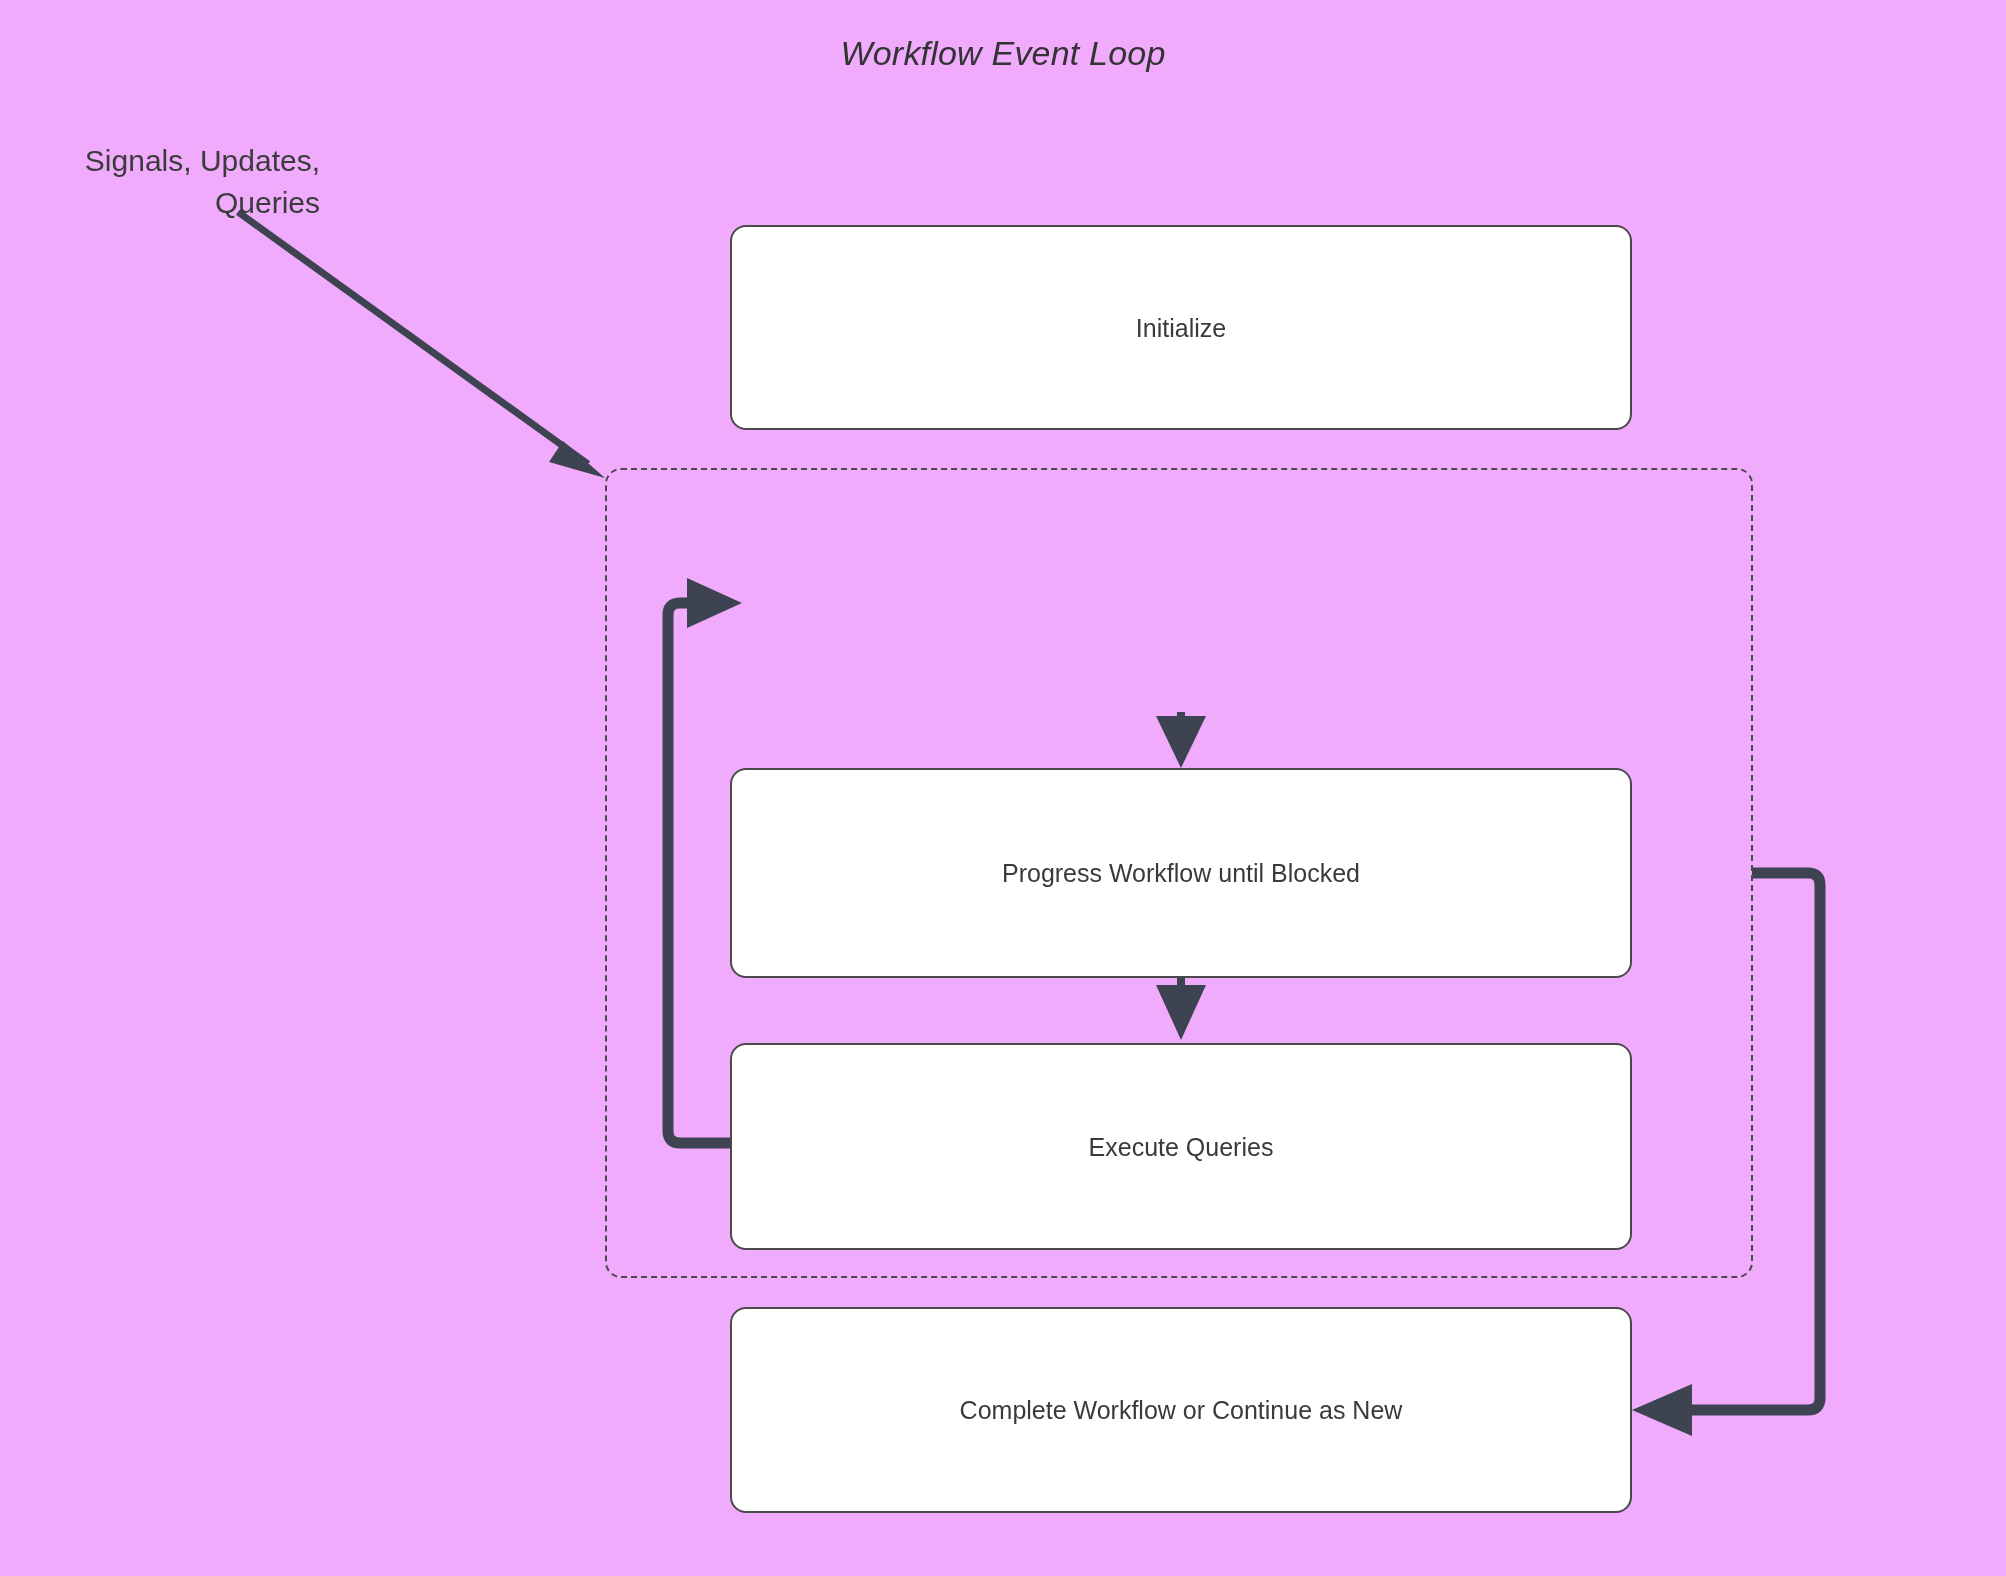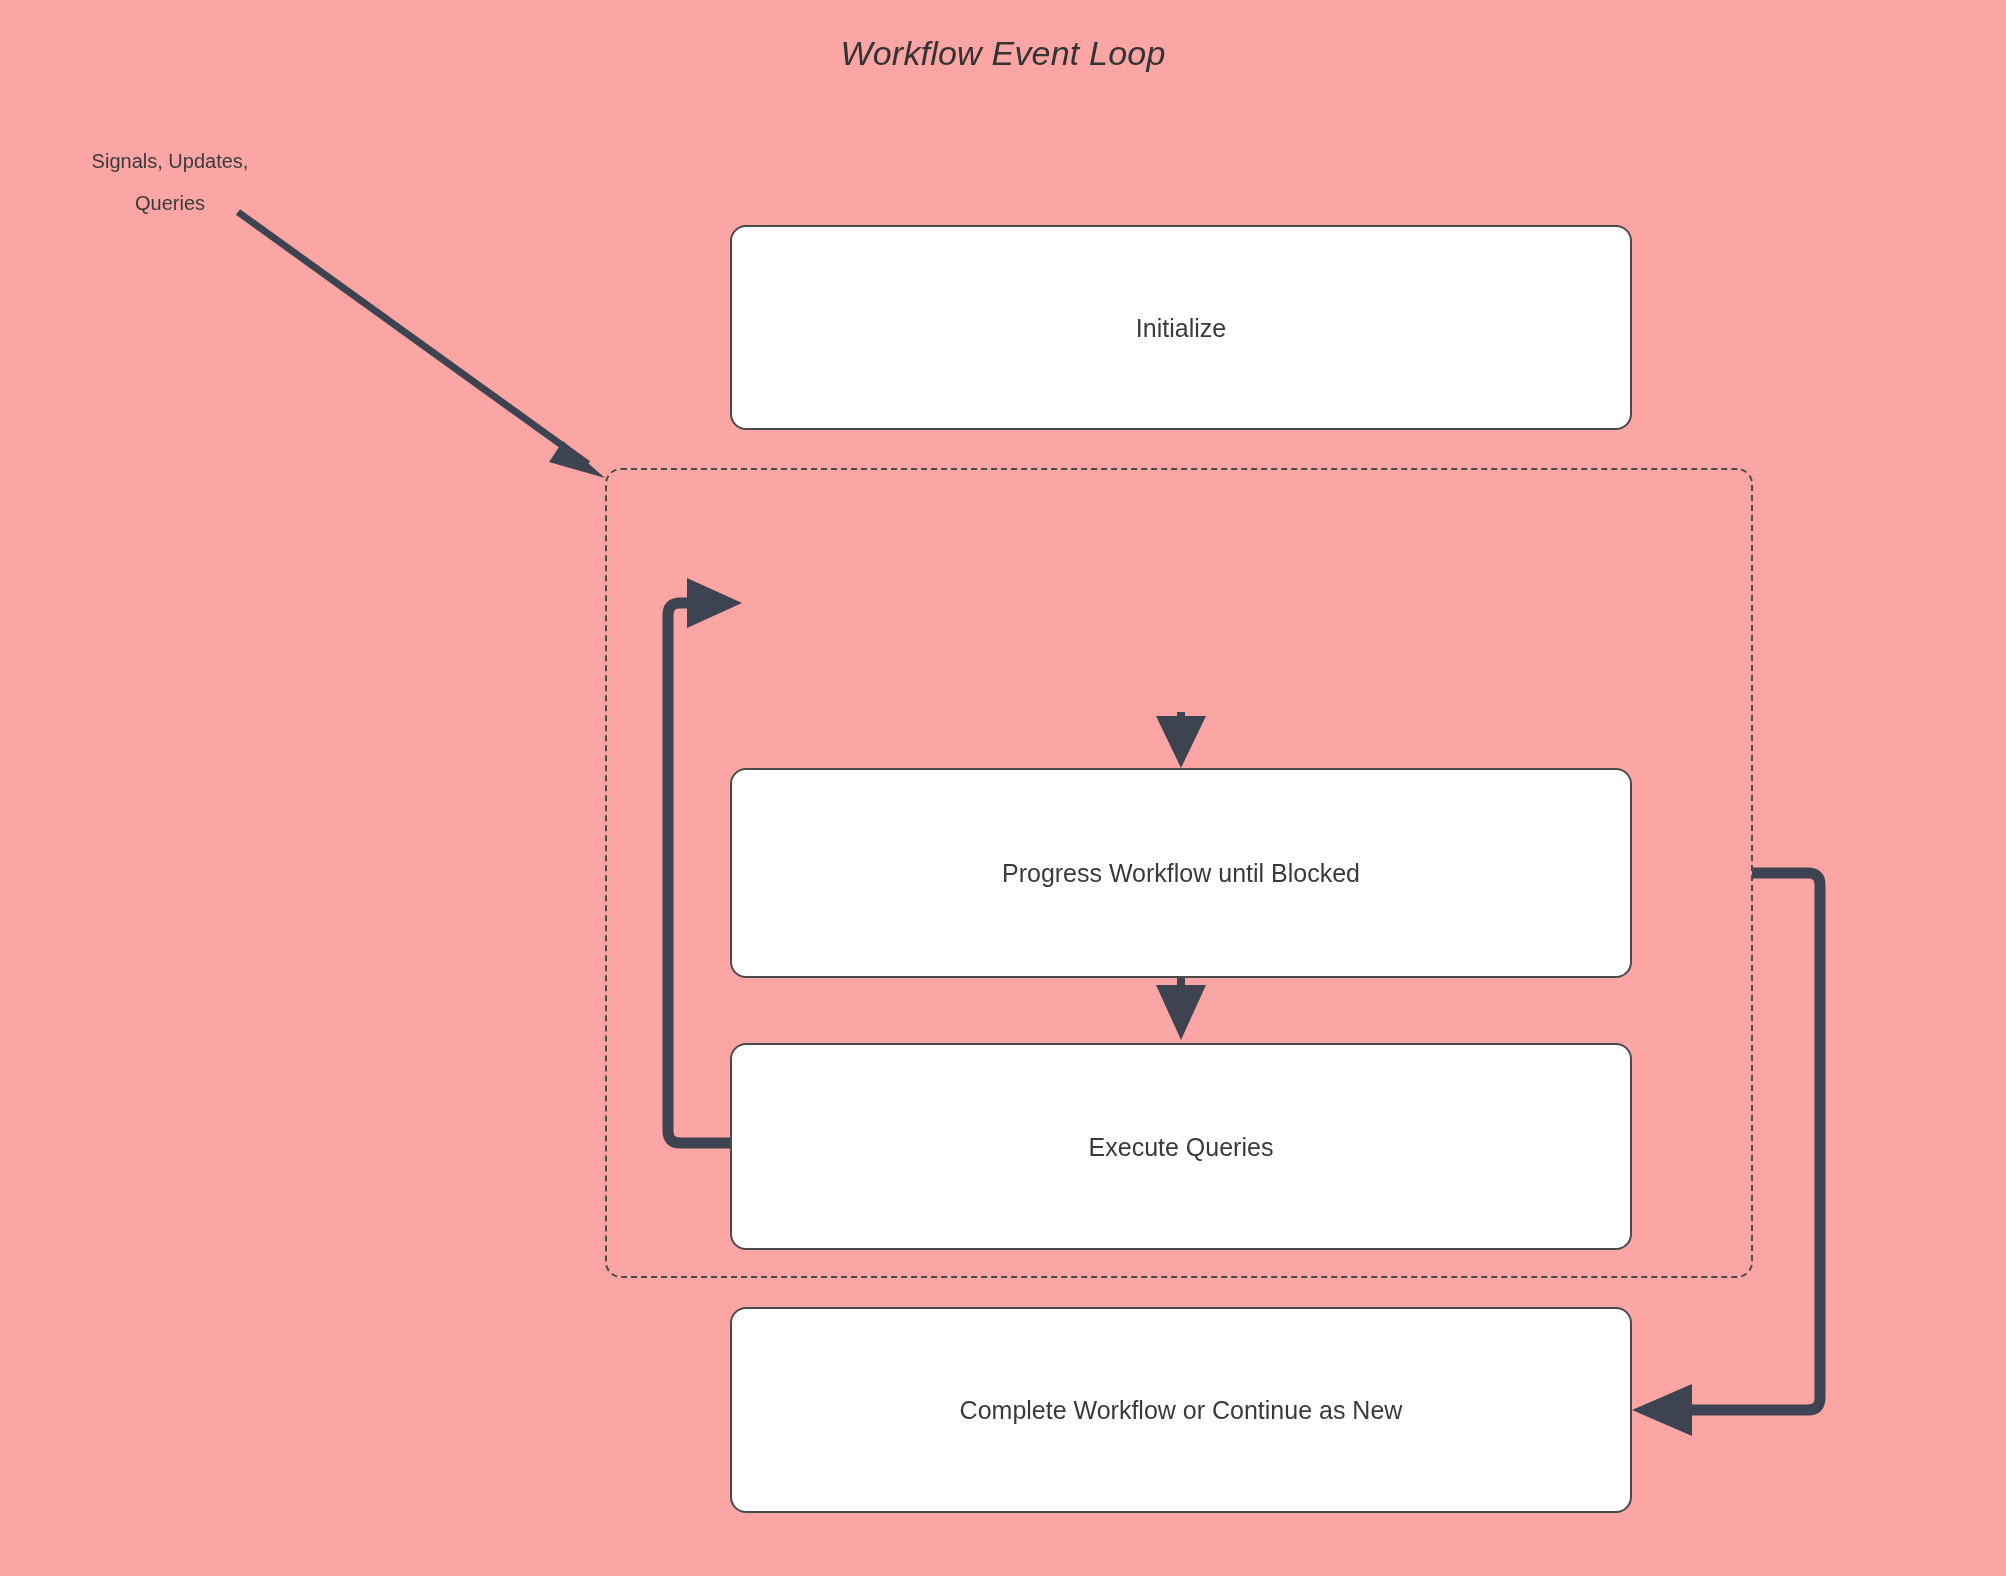--- a/index.html
+++ b/index.html
@@ -4,21 +4,21 @@
 <style>
   html, body {
     margin: 0;
     padding: 0;
     background: #ffffff;
   }
   #canvas {
     position: relative;
     width: 2006px;
     height: 1576px;
-    background: #fca5a5;
+    background: #f0abfc;
     font-family: "Liberation Sans", sans-serif;
     overflow: hidden;
   }
   #svg-layer {
     position: absolute;
     left: 0;
     top: 0;
     width: 2006px;
     height: 1576px;
   }
@@ -31,22 +31,22 @@
     font-size: 34px;
     font-style: italic;
     color: #333333;
     letter-spacing: 0.2px;
   }
   .ext-label {
     position: absolute;
     left: 20px;
     top: 140px;
     width: 300px;
-    text-align: center;
-    font-size: 20px;
+    text-align: right;
+    font-size: 30px;
     color: #3b3b3b;
     line-height: 42px;
   }
   .node-box {
     position: absolute;
     box-sizing: border-box;
     border: 2px solid #4a4a4a;
     border-radius: 16px;
     background: #ffffff;
     display: flex;

